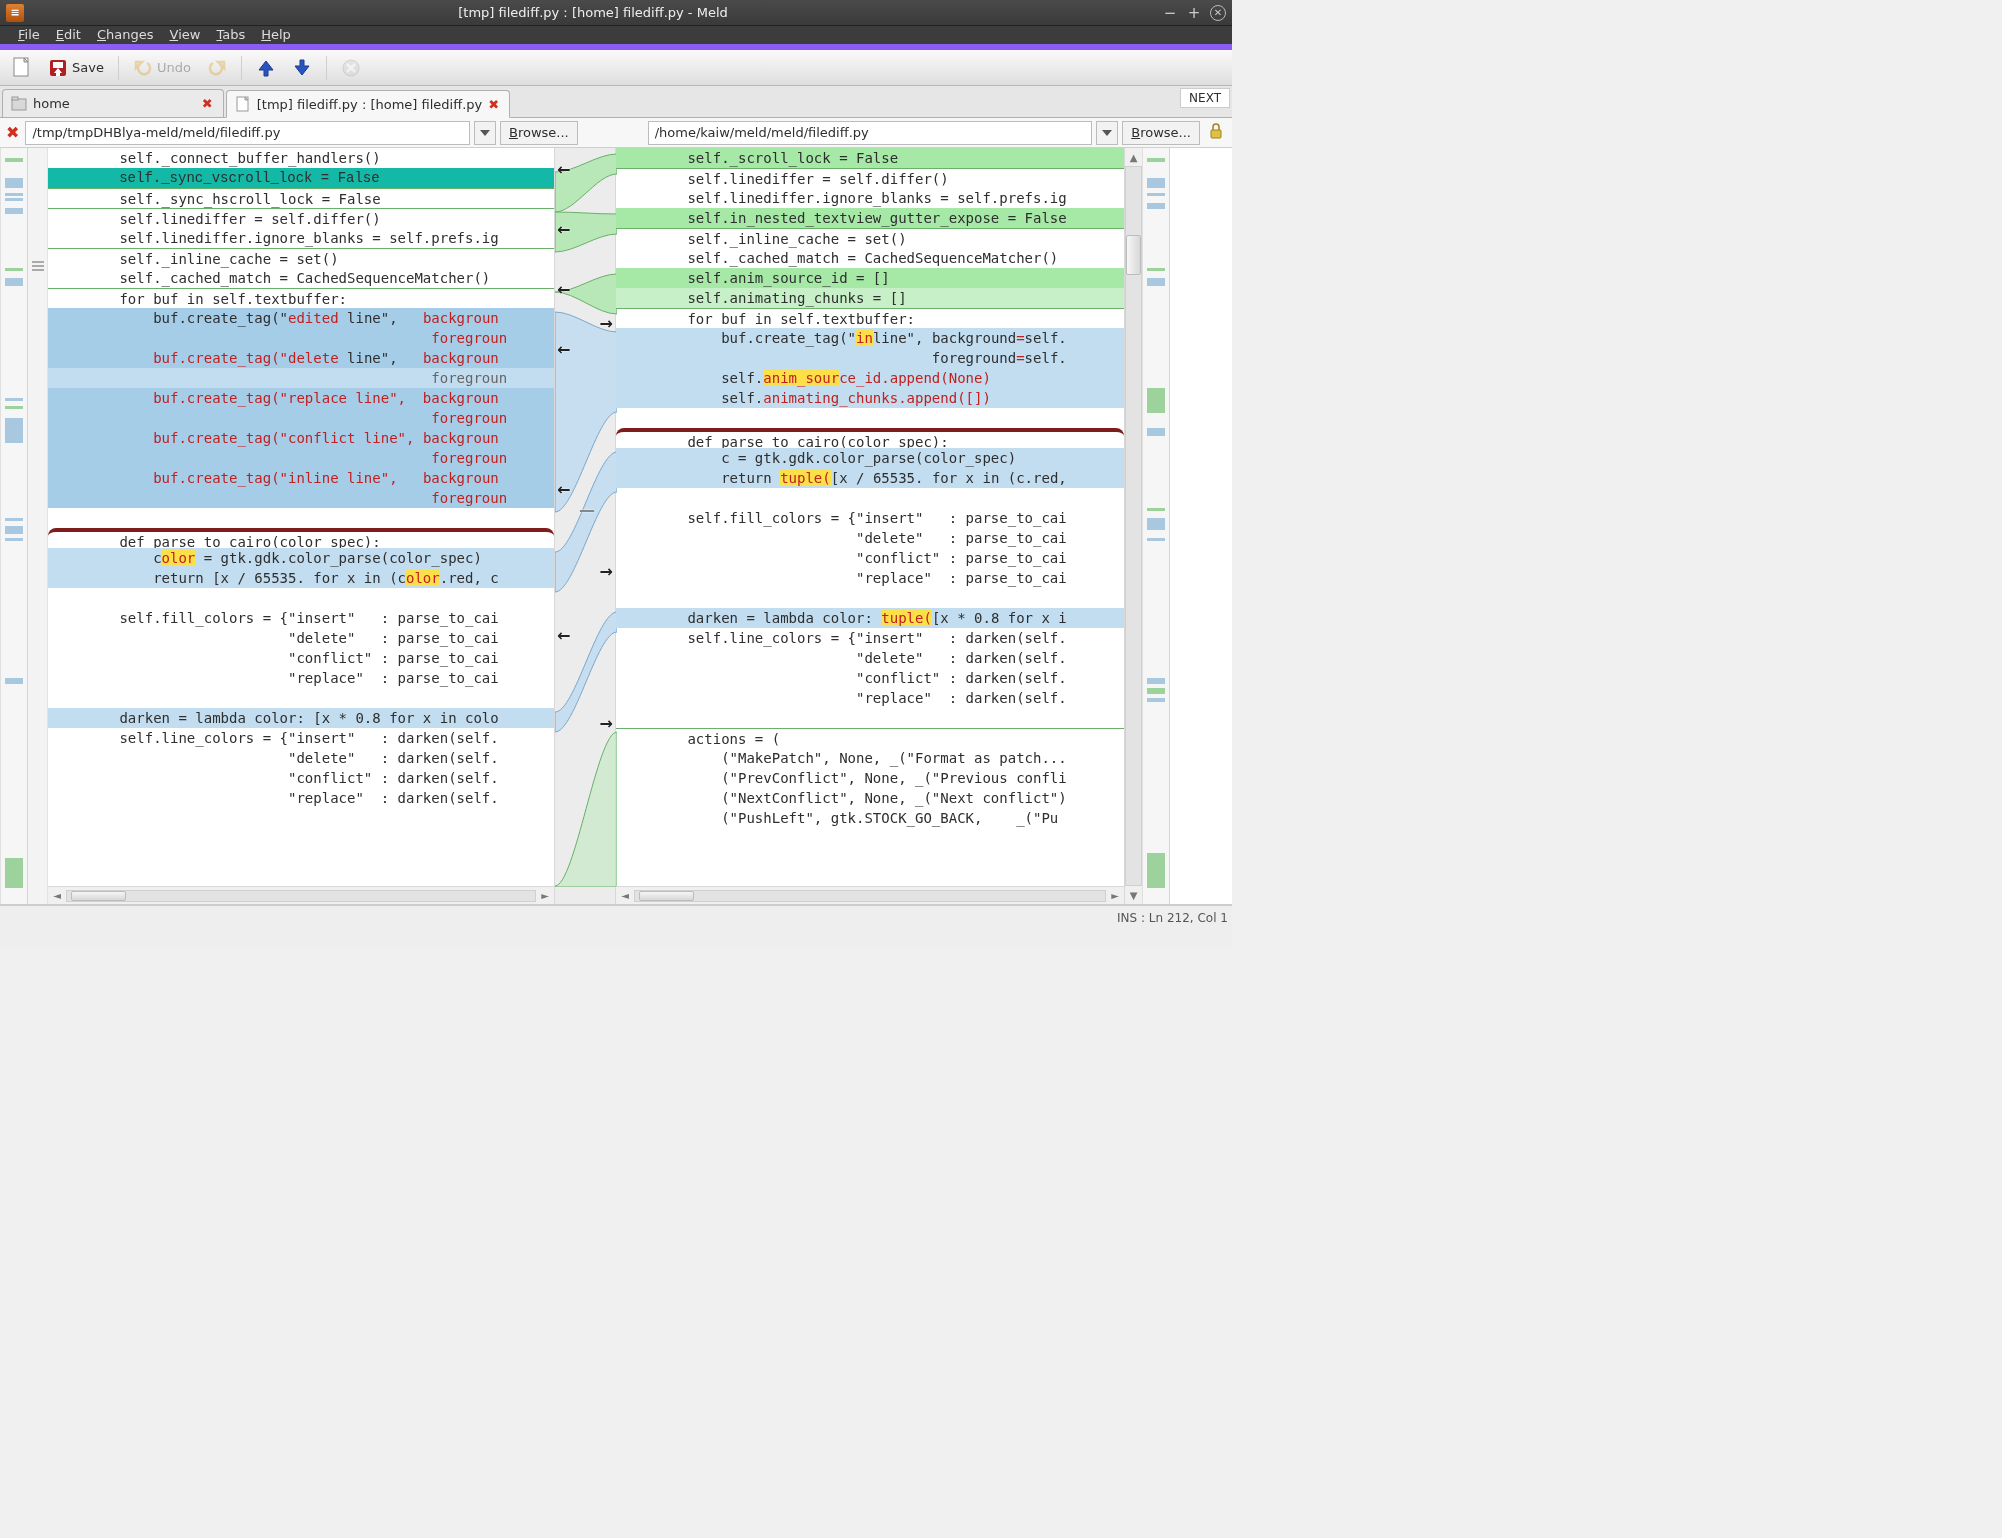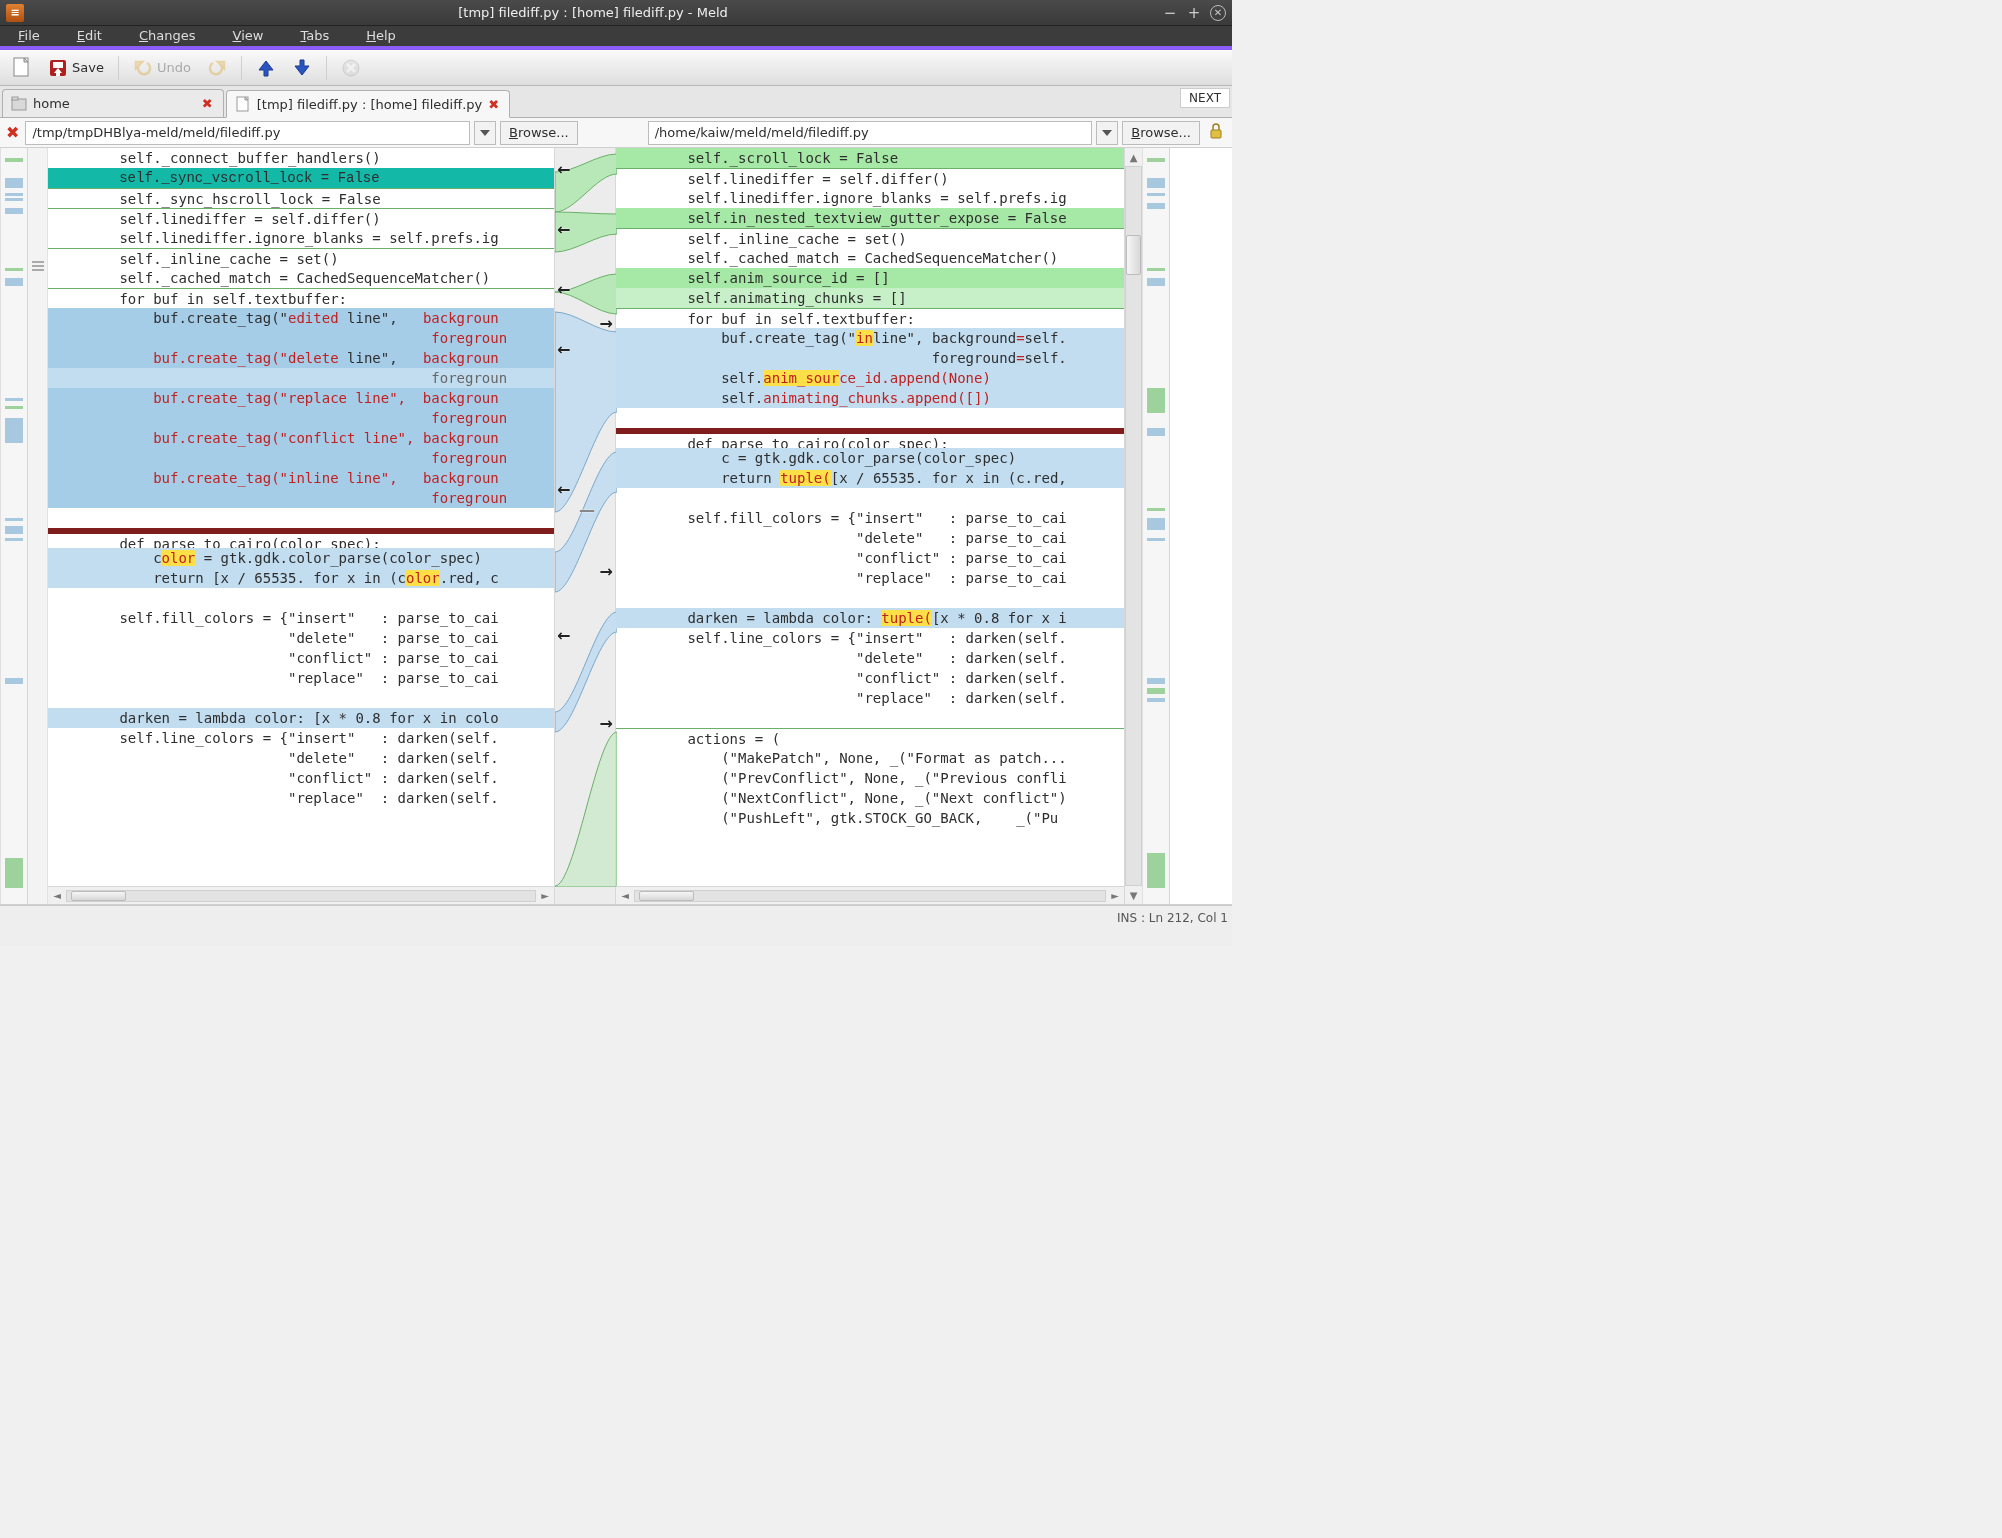--- a/index.html
+++ b/index.html
@@ -47,24 +47,24 @@
   }
   .titlebar .win-btn.circle {
     border: 1.5px solid #bbb; border-radius: 50%;
     font-size: 10px;
   }
 
   
   .menubar {
     height: 24px;
     background: #3c3c3c;
-    display: flex; align-items: flex-start;
-    padding: 0 10px; gap: 21px;
+    display: flex; align-items: flex-end;
+    padding: 0 10px; gap: 0;
     color: #ddd;
-    border-bottom: 4px solid #8b5cf6;
+    border-bottom: 6px solid #8b5cf6;
   }
   .menubar .menu-item {
     padding: 2px 8px;
     cursor: pointer;
   }
   .menubar .menu-item .accel { text-decoration: underline; }
 
   
   .toolbar {
     height: 36px;
@@ -194,21 +194,21 @@
   }
   .bg-ins    { background: #a6e8a6; }
   .bg-ins-lt { background: #c8f0c8; }
   .bg-repl   { background: #c2ddf0; }
   .bg-repl-md{ background: #a6cde8; }
   .bg-confl  { background: #14b8a6; font-family: Liberation Mono, monospace; }
   .hl-red { color: #c02020; }
   .hl-pink { background: #fde047; color: #c02020; border-radius: 1px; }
   .hl-grey { color: #666; }
   .rule-green { border-top: 1px solid #6ab06a; }
-  .rule-grey  { border-top: 6px solid #7f1d1d; }
+  .rule-grey  { border-top: 4px solid #7f1d1d; border-radius: 8px; }
 
   .link-col {
     width: 62px;
     background: #ececec;
     position: relative;
     border-left: 1px solid #d8d8d8;
     border-right: 1px solid #d8d8d8;
   }
   .link-arrow {
     position: absolute; color: #222;

